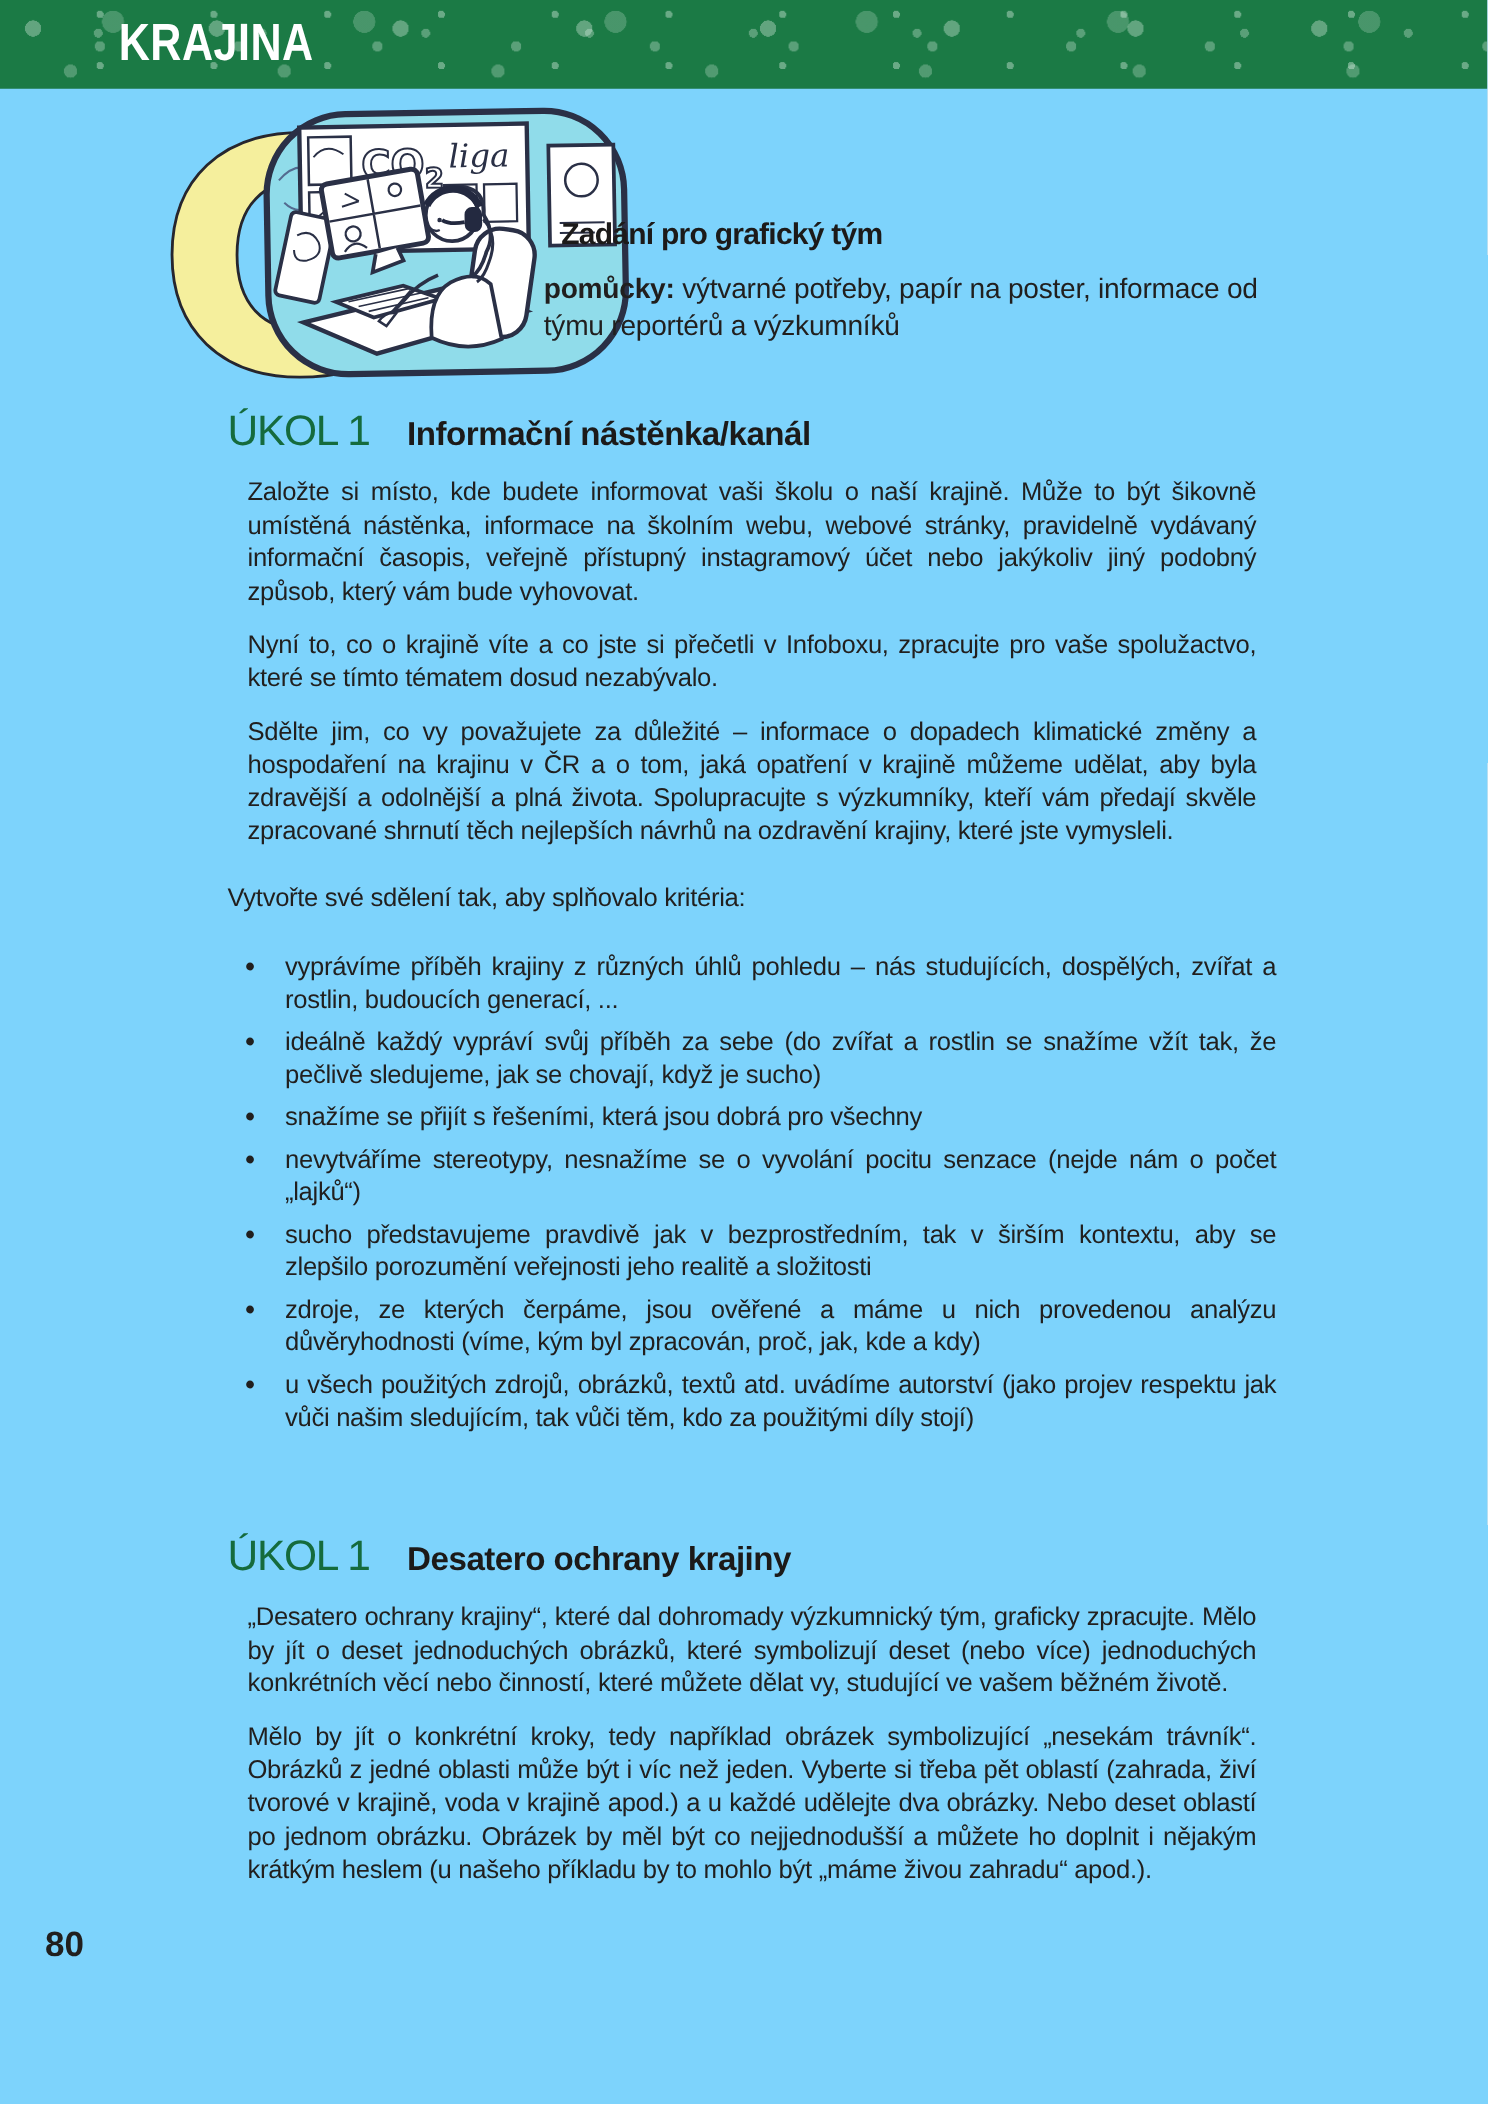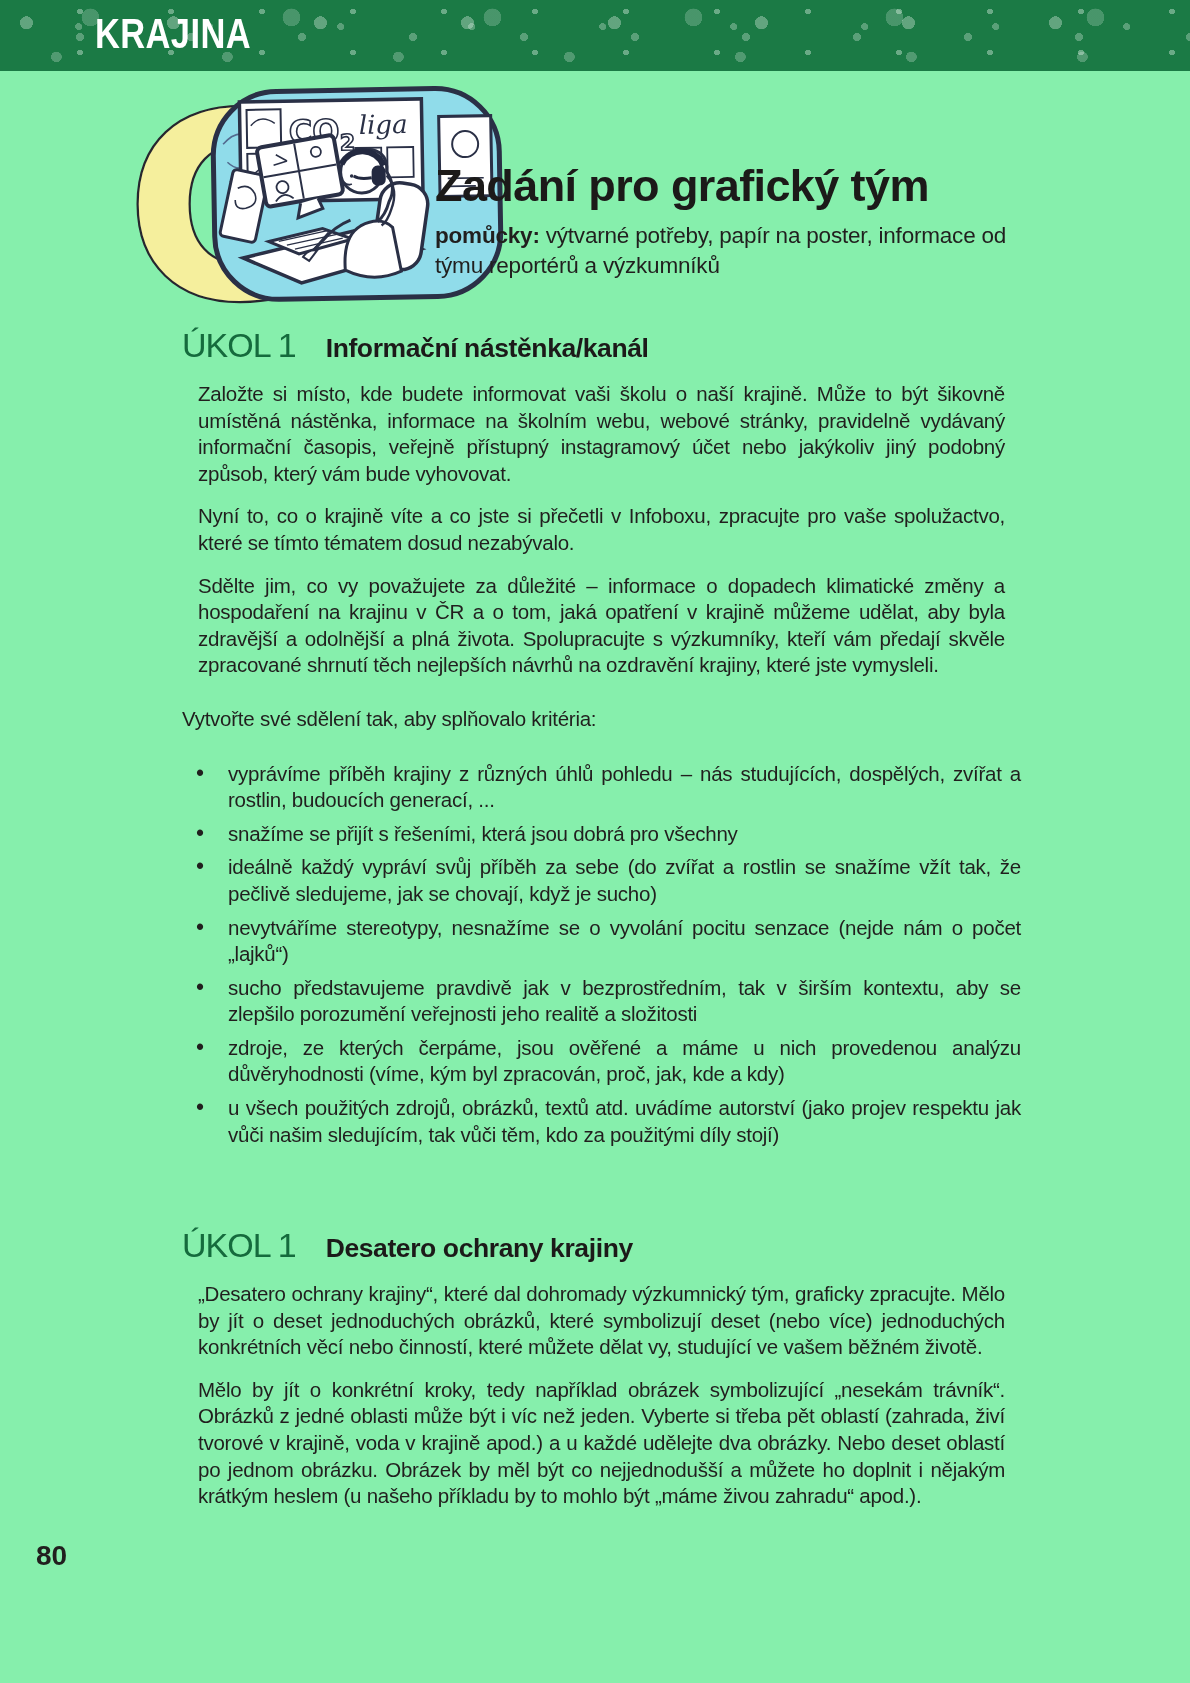--- a/index.html
+++ b/index.html
@@ -1,19 +1,19 @@
 <!DOCTYPE html>
 <html lang="cs"><head>
 <meta charset="utf-8">
 <style>
   html,body{margin:0;padding:0;background:#e8e8e8;}
   .page{
     position:relative;
     width:1190px;height:1683px;
-    background:#86efac;
+    background:#7dd3fc;
     font-family:"Liberation Sans","DejaVu Sans",sans-serif;
     color:#211f1e;
     overflow:hidden;
     margin:0 auto;
   }
   
   .band{
     position:absolute;left:0;top:0;width:1190px;height:71px;
     background-color:#1b7a45;
     background-image:
@@ -31,21 +31,21 @@
     letter-spacing:.5px;
     transform:scaleX(.82);transform-origin:left top;
     white-space:nowrap;
   }
   
   .illus{position:absolute;left:104px;top:84px;width:404px;height:222px;}
   .illus svg{display:block;width:100%;height:100%;}
   
   .intro{position:absolute;left:435px;top:160px;width:585px;}
   .intro h1{
-    margin:0;font-size:45px;font-weight:bold;letter-spacing:-.6px;color:#1c1a19;
+    margin:14px;font-size:24px;font-weight:bold;letter-spacing:-.6px;color:#1c1a19;
   }
   .tools{
     margin:9px 0 0 0;font-size:22.5px;line-height:30px;color:#211f1e;letter-spacing:-.2px;
   }
   .tools b{font-weight:bold;}
   
   .section{position:absolute;left:182px;width:839px;}
   #ukol1{top:326px;}
   #ukol2{top:1226px;}
   .ukol-head{display:flex;align-items:baseline;margin:0 0 8px 0;}
@@ -171,22 +171,22 @@
       <span class="ukol-title">Informační nástěnka/kanál</span>
     </div>
     <div class="para-group">
         <p>Založte si místo, kde budete informovat vaši školu o naší krajině. Může to být šikovně umístěná nástěnka, informace na školním webu, webové stránky, pravidelně vydávaný informační časopis, veřejně přístupný instagramový účet nebo jakýkoliv jiný podobný způsob, který vám bude vyhovovat.</p>
         <p>Nyní to, co o krajině víte a co jste si přečetli v Infoboxu, zpracujte pro vaše spolužactvo, které se tímto tématem dosud nezabývalo.</p>
         <p>Sdělte jim, co vy považujete za důležité – informace o dopadech klimatické změny a hospodaření na krajinu v ČR a o tom, jaká opatření v krajině můžeme udělat, aby byla zdravější a odolnější a plná života. Spolupracujte s výzkumníky, kteří vám předají skvěle zpracované shrnutí těch nejlepších návrhů na ozdravění krajiny, které jste vymysleli.</p>
       </div>
     <p class="criteria-intro">Vytvořte své sdělení tak, aby splňovalo kritéria:</p>
     <ul class="bullets">
         <li>vyprávíme příběh krajiny z různých úhlů pohledu – nás studujících, dospělých, zvířat a rostlin, budoucích generací, ...</li>
+        <li>ideálně každý vypráví svůj příběh za sebe (do zvířat a rostlin se snažíme vžít tak, že pečlivě sledujeme, jak se chovají, když je sucho)</li>
         <li>snažíme se přijít s řešeními, která jsou dobrá pro všechny</li>
-        <li>ideálně každý vypráví svůj příběh za sebe (do zvířat a rostlin se snažíme vžít tak, že pečlivě sledujeme, jak se chovají, když je sucho)</li>
         <li>nevytváříme stereotypy, nesnažíme se o vyvolání pocitu senzace (nejde nám o počet „lajků“)</li>
         <li>sucho představujeme pravdivě jak v bezprostředním, tak v širším kontextu, aby se zlepšilo porozumění veřejnosti jeho realitě a složitosti</li>
         <li>zdroje, ze kterých čerpáme, jsou ověřené a máme u nich provedenou analýzu důvěryhodnosti (víme, kým byl zpracován, proč, jak, kde a kdy)</li>
         <li>u všech použitých zdrojů, obrázků, textů atd. uvádíme autorství (jako projev respektu jak vůči našim sledujícím, tak vůči těm, kdo za použitými díly stojí)</li>
       </ul>
   </div>
 
   <div class="section" id="ukol2">
     <div class="ukol-head">
       <span class="ukol-label">ÚKOL 1</span>

